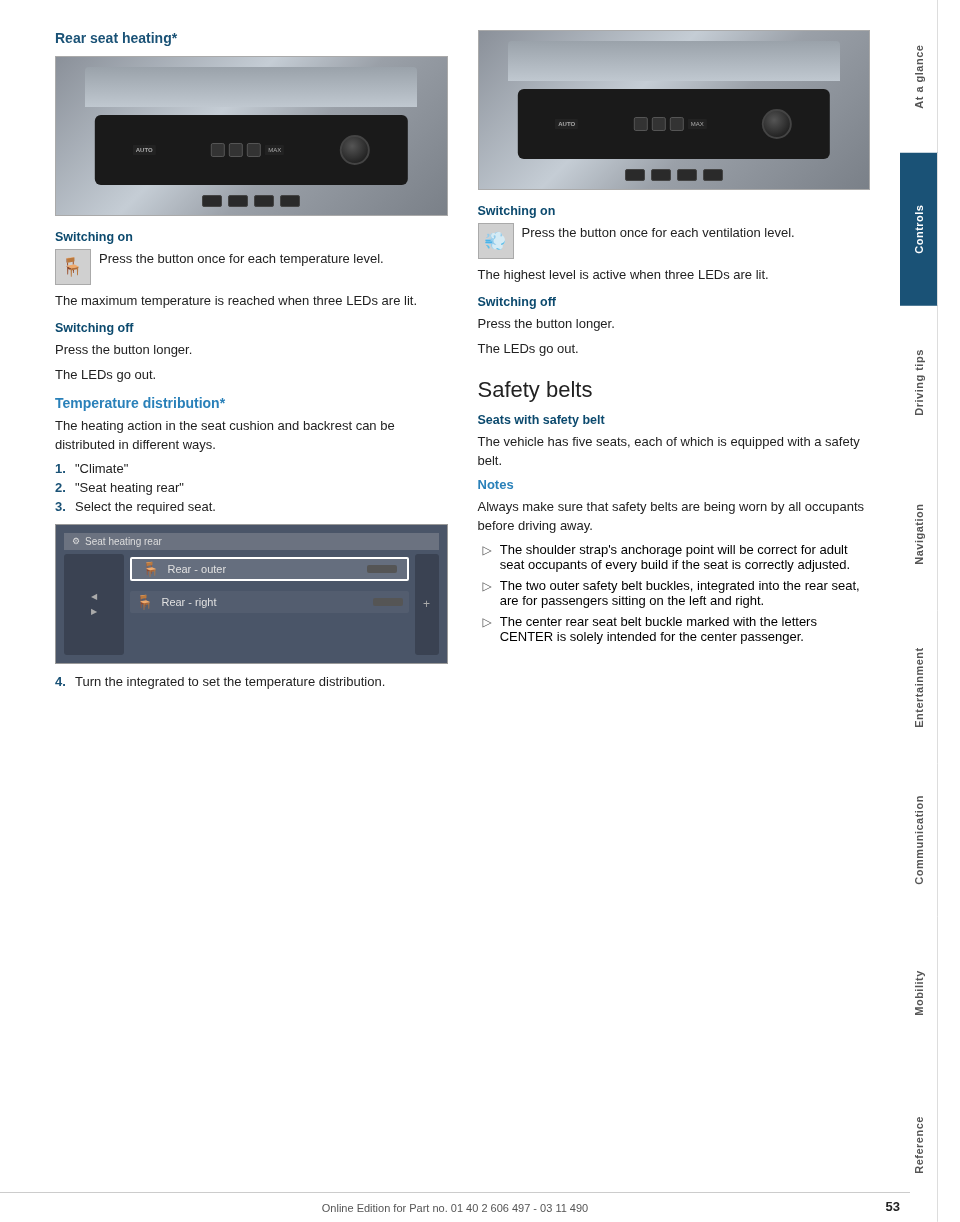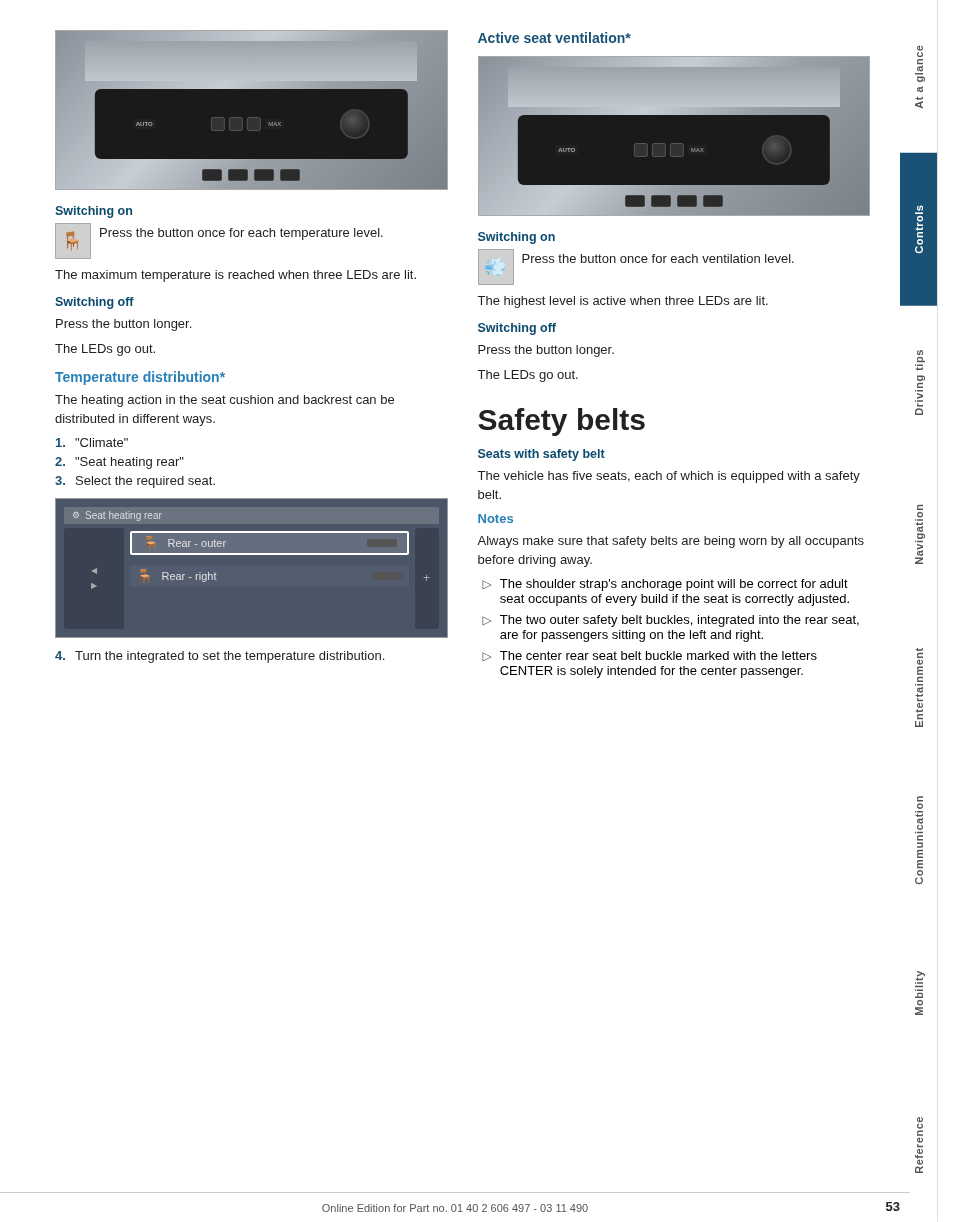--- a/index.html
+++ b/index.html
@@ -194,22 +194,22 @@
       color: #bbb;
     }
     .seat-selector {
       border: 2px solid #fff;
       background: rgba(255,255,255,0.15);
       padding: 2px 10px;
       border-radius: 2px;
     }
     
     .safety-title {
-      font-size: 30px;
-      font-weight: bold;
+      font-size: 22px;
+      font-weight: normal;
       color: #222;
       margin: 18px 0 10px 0;
     }
     .notes-label {
       color: #2980b9;
       font-weight: bold;
       font-size: 13px;
       margin-bottom: 5px;
     }
     .bullet-item {
@@ -257,20 +257,21 @@
   </style>
 </head>
 <body>
 
 <div class="page-container">
   <div class="main-content">
 
     <div class="two-col">
 
       <div class="col-left">
+        <div class="section-title">Rear seat heating*</div>
 
         <div class="car-image">
           <div class="car-image-inner">
             <div style="position:absolute;top:10px;left:0;right:0;text-align:center;">
               <div style="width:85%;margin:0 auto;height:40px;background:linear-gradient(180deg,#9aa2aa,#c0c8d0);border-radius:4px 4px 0 0;"></div>
             </div>
             <div class="panel-sim">
               <div style="display:flex;align-items:center;gap:3px;">
                 <div style="font-size:6px;color:#aaa;font-weight:bold;background:#222;padding:2px 3px;border-radius:1px;">AUTO</div>
               </div>
@@ -350,21 +351,20 @@
           </div>
         </div>
 
         <div class="list-item">
           <span class="list-num">4.</span>
           <span>Turn the integrated to set the temperature distribution.</span>
         </div>
       </div>
 
       <div class="col-right">
-        <div class="section-title">Active seat ventilation*</div>
 
         <div class="car-image">
           <div class="car-image-inner">
             <div style="position:absolute;top:10px;left:0;right:0;text-align:center;">
               <div style="width:85%;margin:0 auto;height:40px;background:linear-gradient(180deg,#9aa2aa,#c0c8d0);border-radius:4px 4px 0 0;"></div>
             </div>
             <div class="panel-sim">
               <div style="display:flex;align-items:center;gap:3px;">
                 <div style="font-size:6px;color:#aaa;font-weight:bold;background:#222;padding:2px 3px;border-radius:1px;">AUTO</div>
               </div>

